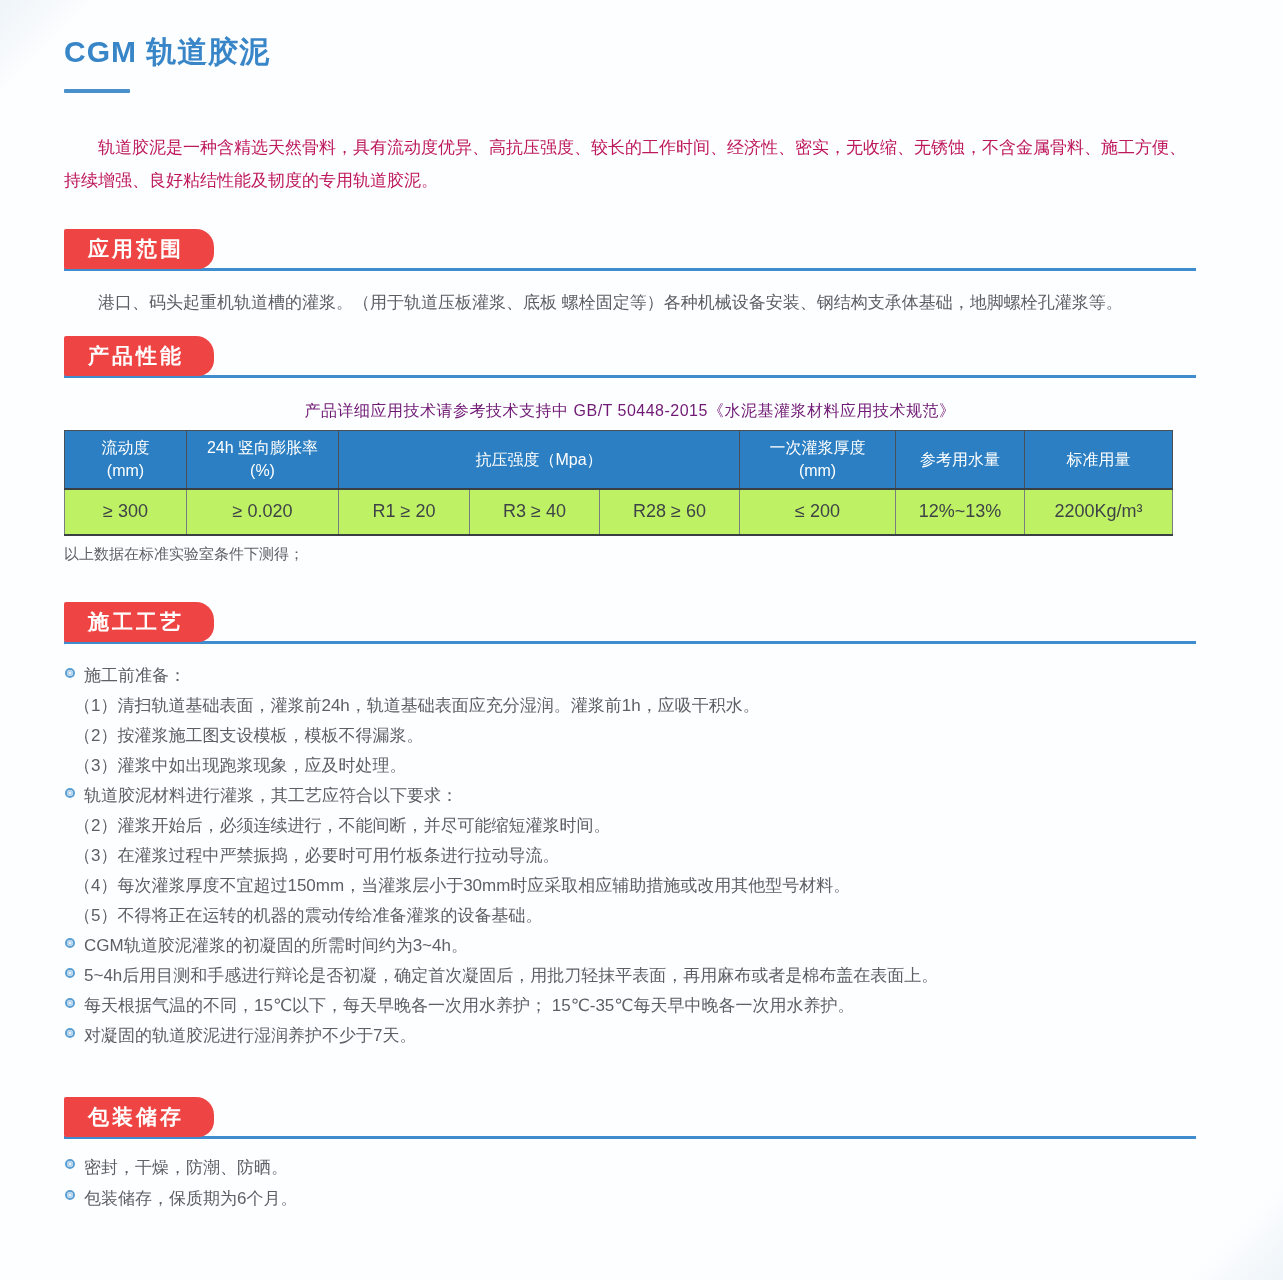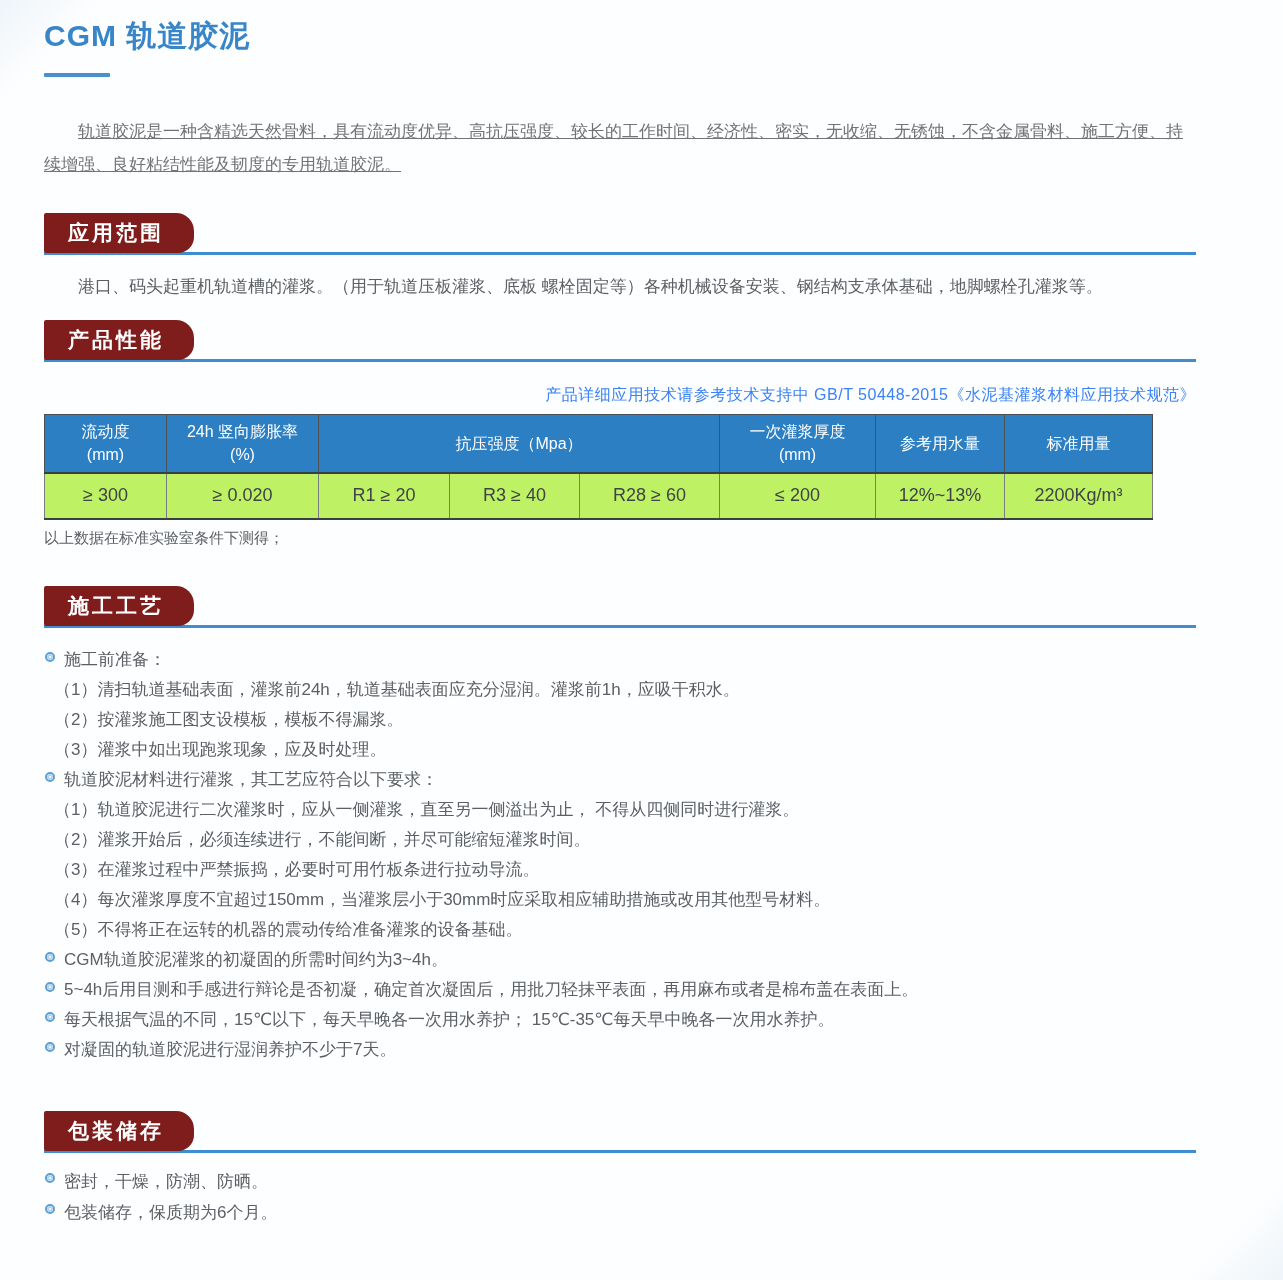--- a/index.html
+++ b/index.html
@@ -4,53 +4,53 @@
 <style>
   * { margin:0; padding:0; box-sizing:border-box; }
   html,body { width:1283px; }
   body {
     height:1280px;
     background: linear-gradient(135deg, #eef4f9 0%, #fdfeff 4%, #fdfeff 96%, #eef4f9 100%);
     font-family:"Liberation Sans","DejaVu Sans",sans-serif;
     color:#5c6064;
     overflow:hidden;
   }
-  .page { padding:16px 87px 0 44px; }
+  .page { padding:16px 87px 0 64px;margin-top:16px; }
 
   .doc-title {
     font-size:30px; font-weight:bold; color:#3886c8; letter-spacing:1px;
   }
   .title-underline {
     width:66px; height:4px; background:#4a90cc; margin-top:16px; border-radius:1px;
   }
 
   .intro {
-    margin-top:38px; font-size:17px; line-height:33px; text-indent:2em; color:#737373;text-decoration:underline;
+    margin-top:38px; font-size:17px; line-height:33px; text-indent:2em; color:#be185d;
   }
 
   .section-head {
     border-bottom:3px solid #3f8dce;
     line-height:0;
   }
   .badge {
     display:inline-block;
-    background:#7f1d1d;
+    background:#ef4444;
     color:#fff;
     font-size:21px; font-weight:bold; letter-spacing:3px;
     line-height:1;
     padding:9px 30px 10px 24px;
     border-radius:2px 18px 16px 2px;
     position:relative; top:1px;
   }
 
   .sec-app .section-head { margin-top:31px; }
   .sec-app .body-text { margin-top:17px; font-size:17px; line-height:30px; text-indent:2em; }
 
   .sec-perf .section-head { margin-top:17px; }
-  .reference { margin-top:23px; font-size:16px; text-align:right; color:#3b82f6; letter-spacing:0.5px; }
+  .reference { margin-top:23px; font-size:16px; text-align:center; color:#701a75; letter-spacing:0.5px; }
 
   table.perf {
     margin-top:8px; width:1108px; border-collapse:collapse; table-layout:fixed;
   }
   table.perf th {
     background:#2b7fc2; color:#fff; font-size:16px; font-weight:normal;
     line-height:1.45; height:58px; text-align:center; vertical-align:middle;
     border:1px solid #4a4f54; padding:2px;
   }
   table.perf td {
@@ -173,23 +173,20 @@
           <span>（2）按灌浆施工图支设模板，模板不得漏浆。</span>
         </div>
       <div class="li numbered">
           <span>（3）灌浆中如出现跑浆现象，应及时处理。</span>
         </div>
       <div class="li bullet">
           <span class="ring"></span>
           <span>轨道胶泥材料进行灌浆，其工艺应符合以下要求：</span>
         </div>
       <div class="li numbered">
-          <span>（1）轨道胶泥进行二次灌浆时，应从一侧灌浆，直至另一侧溢出为止， 不得从四侧同时进行灌浆。</span>
-        </div>
-      <div class="li numbered">
           <span>（2）灌浆开始后，必须连续进行，不能间断，并尽可能缩短灌浆时间。</span>
         </div>
       <div class="li numbered">
           <span>（3）在灌浆过程中严禁振捣，必要时可用竹板条进行拉动导流。</span>
         </div>
       <div class="li numbered">
           <span>（4）每次灌浆厚度不宜超过150mm，当灌浆层小于30mm时应采取相应辅助措施或改用其他型号材料。</span>
         </div>
       <div class="li numbered">
           <span>（5）不得将正在运转的机器的震动传给准备灌浆的设备基础。</span>

